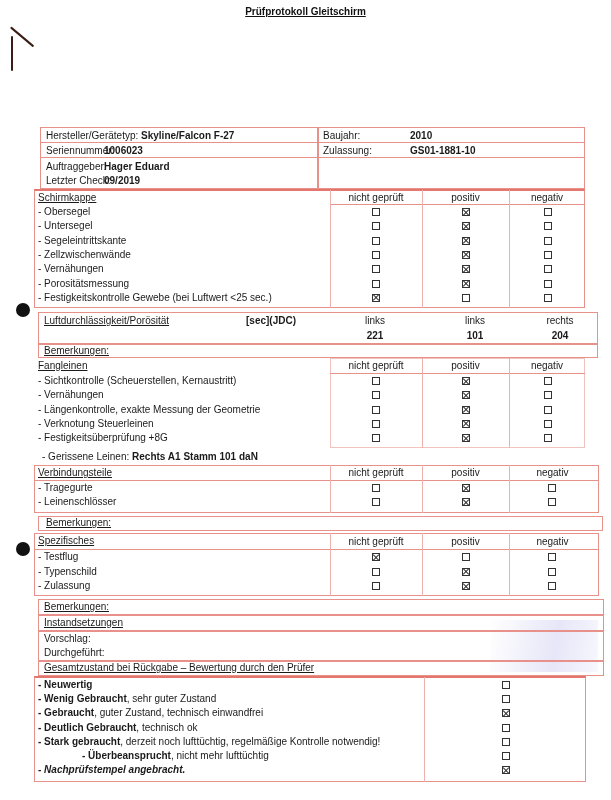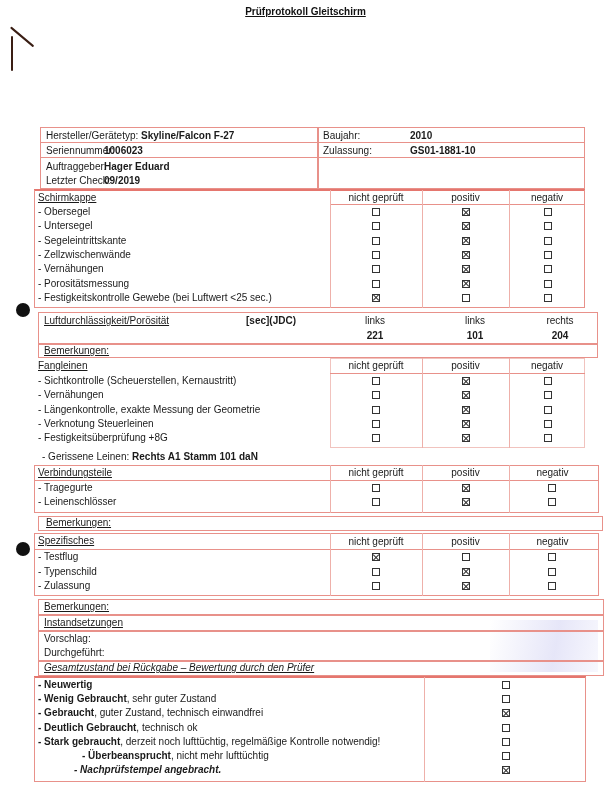--- a/index.html
+++ b/index.html
@@ -188,33 +188,33 @@
 
 <div class="tint" style="left:490px;top:620px;width:108px;height:52px;"></div>
 <div class="box" style="left:38px;top:599px;width:566px;height:16px;"></div>
 <div class="t u" style="left:44px;top:601px;">Bemerkungen:</div>
 <div class="box" style="left:38px;top:615px;width:566px;height:16px;"></div>
 <div class="t u" style="left:44px;top:617px;">Instandsetzungen</div>
 <div class="box" style="left:38px;top:631px;width:566px;height:30px;"></div>
 <div class="t" style="left:44px;top:633px;">Vorschlag:</div>
 <div class="t" style="left:44px;top:647px;">Durchgeführt:</div>
 <div class="box" style="left:38px;top:661px;width:566px;height:15px;"></div>
-<div class="t u" style="left:44px;top:662px;font-style:italic;">Gesamtzustand bei Rückgabe – Bewertung durch den Prüfer</div>
+<div class="t u" style="left:44px;top:662px;">Gesamtzustand bei Rückgabe – Bewertung durch den Prüfer</div>
 
 <div class="hline thick" style="left:34px;top:676px;width:552px;"></div>
 <div class="box" style="left:34px;top:677px;width:552px;height:105px;border-top:none;"></div>
 <div class="vline" style="left:424px;top:677px;height:105px;"></div>
 <div id="gz-rows">
     <div class="t" style="left: 38px; top: 679px;"><span class="b">- Neuwertig</span><span></span></div>
     <div class="cb" style="left: 502px; top: 681px;"></div>
     <div class="t" style="left: 38px; top: 693.2px;"><span class="b">- Wenig Gebraucht</span><span>, sehr guter Zustand</span></div>
     <div class="cb" style="left: 502px; top: 695.2px;"></div>
     <div class="t" style="left: 38px; top: 707.4px;"><span class="b">- Gebraucht</span><span>, guter Zustand, technisch einwandfrei</span></div>
     <div class="cb x" style="left: 502px; top: 709.4px;"></div>
     <div class="t" style="left: 38px; top: 721.6px;"><span class="b">- Deutlich Gebraucht</span><span>,  technisch ok</span></div>
     <div class="cb" style="left: 502px; top: 723.6px;"></div>
     <div class="t" style="left: 38px; top: 735.8px;"><span class="b">- Stark gebraucht</span><span>, derzeit noch lufttüchtig, regelmäßige Kontrolle notwendig!</span></div>
     <div class="cb" style="left: 502px; top: 737.8px;"></div>
     <div class="t" style="left: 38px; top: 750px; margin-left: 44px;"><span class="b">- Überbeansprucht</span><span>, nicht mehr lufttüchtig</span></div>
     <div class="cb" style="left: 502px; top: 752px;"></div>
-    <div class="t" style="left: 38px; top: 764.2px; margin-left: 36px;"><span class="b" style="font-style: italic;">- Nachprüfstempel angebracht.</span><span></span></div>
+    <div class="t" style="left: 38px; top: 764.2px;"><span class="b" style="font-style: italic;">- Nachprüfstempel angebracht.</span><span></span></div>
     <div class="cb x" style="left: 502px; top: 766.2px;"></div>
   </div>
 
 </body></html>

